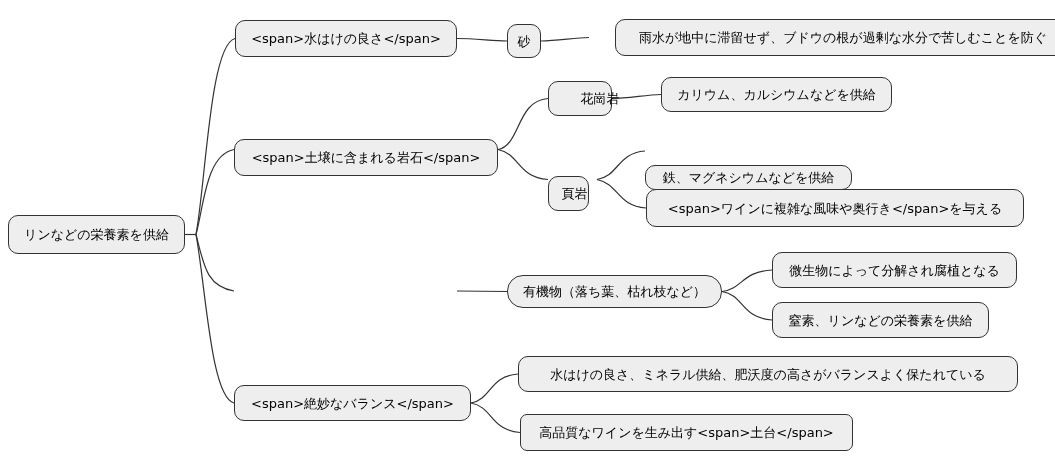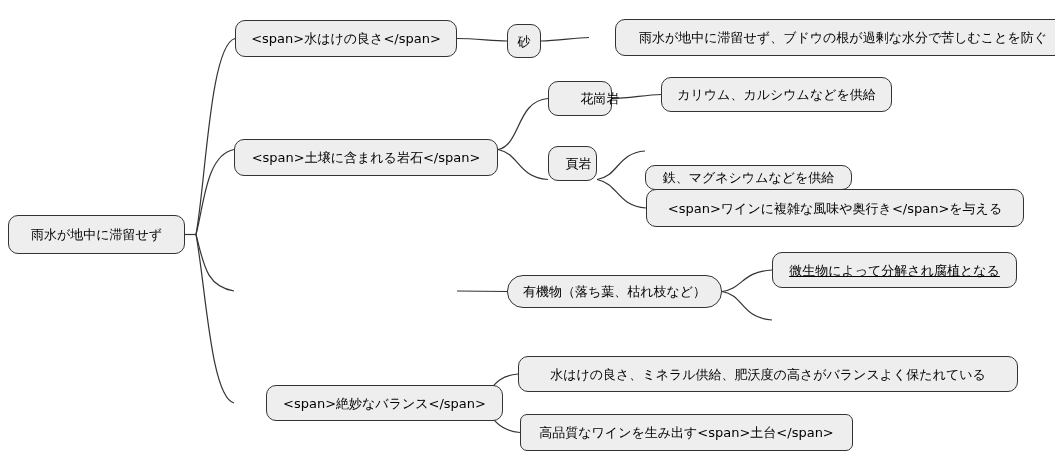--- a/index.html
+++ b/index.html
@@ -46,45 +46,46 @@
     <path d="M612,98.5 C628,98.5 645,95 661,94.5"></path>
     <path d="M597,179.5 C619,176 617,153 645,151"></path>
     <path d="M597,179.5 C619,184 617,206 646,208"></path>
     <path d="M457,291 L507,291.5"></path>
     <path d="M722,291.5 C744,288 741,272 772,270"></path>
     <path d="M722,291.5 C744,295 741,318 772,320"></path>
     <path d="M471,403 C492,399 489,376 518,374"></path>
     <path d="M471,403 C493,407 490,430 520,432.5"></path>
   </svg>
 
-  <div class="node" style="left:8px;   top:215px; width:177px; height:39px;">雨水が地中に滞留せず</div>
+  <div class="node" style="left:8px;   top:215px; width:177px; height:39px;">リンなどの栄養素を供給</div>
 
   <div class="node" style="left:235px; top:20px;  width:222px; height:37px;">&lt;span&gt;水はけの良さ&lt;/span&gt;</div>
 
   <div class="node" style="left:507px; top:24px;  width:34px;  height:34px;">砂</div>
 
   <div class="node" style="left:589px; top:19px;  width:456px; height:37px;margin-left:26px;">雨水が地中に滞留せず、ブドウの根が過剰な水分で苦しむことを防ぐ</div>
 
   <div class="node" style="left:234px; top:139px; width:264px; height:37px;text-align:center;">&lt;span&gt;土壌に含まれる岩石&lt;/span&gt;</div>
 
   <div class="node" style="left:548px; top:81px;  width:64px;  height:35px;padding-left:40px;">花崗岩</div>
 
   <div class="node" style="left:661px; top:77px;  width:231px; height:35px;">カリウム、カルシウムなどを供給</div>
 
-  <div class="node" style="left:548px; top:146px; width:49px;  height:35px;padding-left:12px;">頁岩</div>
+  <div class="node" style="left:548px; top:176px; width:41px;  height:35px;padding-left:12px;">頁岩</div>
 
   <div class="node" style="left:645px; top:133px; width:207px; height:25px;margin-top:32px;">鉄、マグネシウムなどを供給</div>
 
   <div class="node" style="left:646px; top:189px; width:378px; height:38px;">&lt;span&gt;ワインに複雑な風味や奥行き&lt;/span&gt;を与える</div>
 
 
   <div class="node" style="left:507px; top:275px; width:215px; height:33px;border-radius:16px;">有機物（落ち葉、枯れ枝など）</div>
 
-  <div class="node" style="left:772px; top:252px; width:245px; height:36px;text-decoration:underline;">微生物によって分解され腐植となる</div>
+  <div class="node" style="left:772px; top:252px; width:245px; height:36px;">微生物によって分解され腐植となる</div>
 
+  <div class="node" style="left:772px; top:302px; width:217px; height:36px;">窒素、リンなどの栄養素を供給</div>
 
-  <div class="node" style="left:234px; top:385px; width:237px; height:36px;margin-left:32px;">&lt;span&gt;絶妙なバランス&lt;/span&gt;</div>
+  <div class="node" style="left:234px; top:385px; width:237px; height:36px;">&lt;span&gt;絶妙なバランス&lt;/span&gt;</div>
 
   <div class="node" style="left:518px; top:356px; width:500px; height:36px;">水はけの良さ、ミネラル供給、肥沃度の高さがバランスよく保たれている</div>
 
   <div class="node" style="left:520px; top:414px; width:333px; height:37px;border-radius:7px;">高品質なワインを生み出す&lt;span&gt;土台&lt;/span&gt;</div>
 
 </div>
 
 </body></html>

